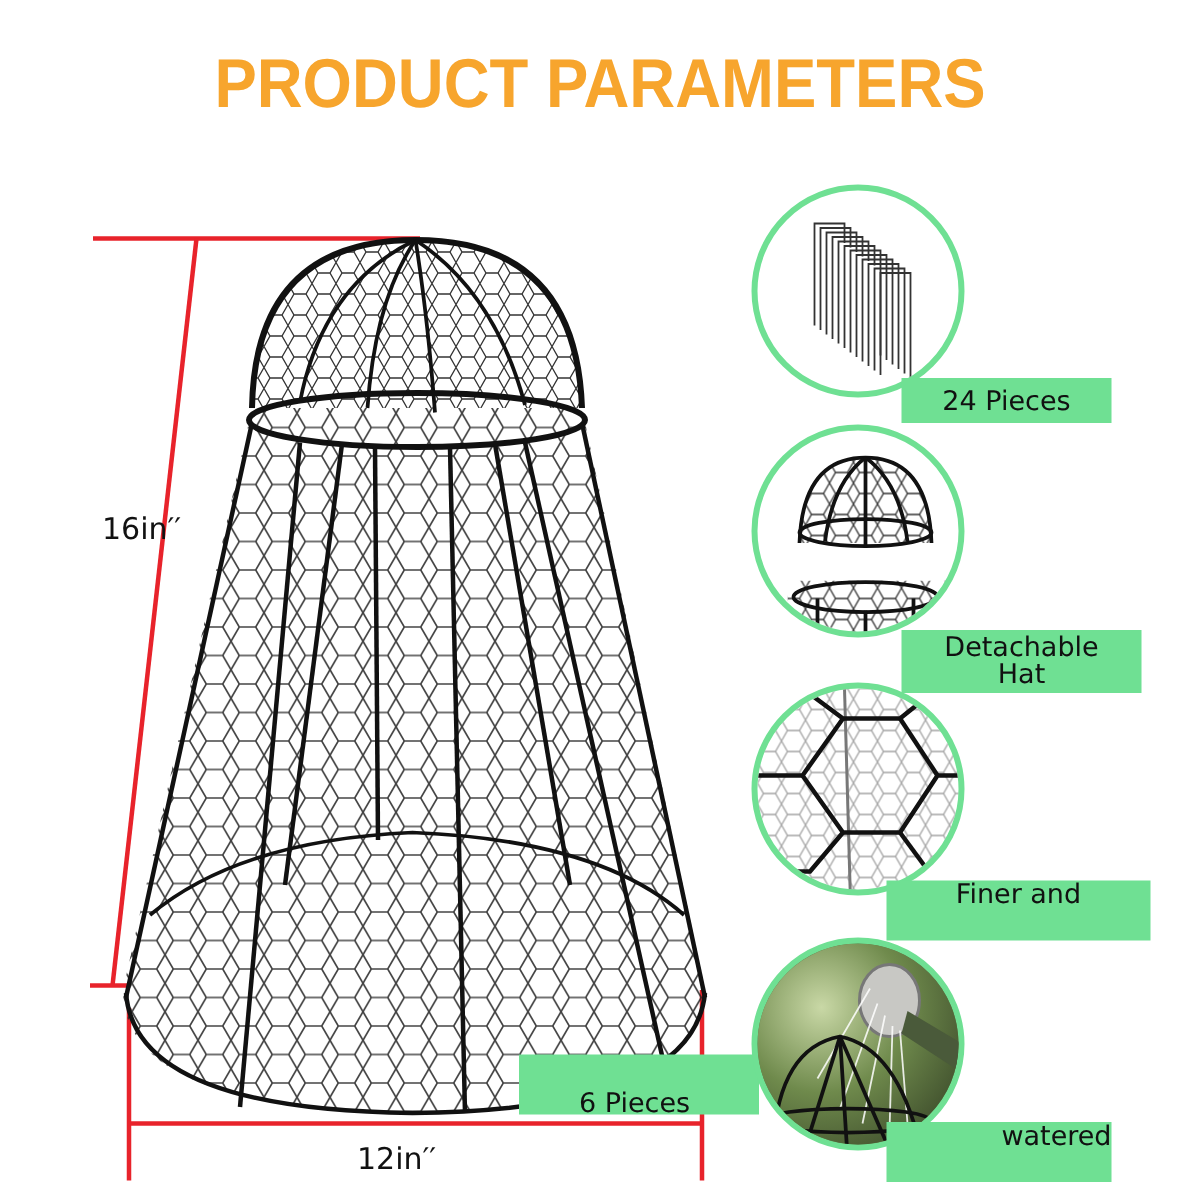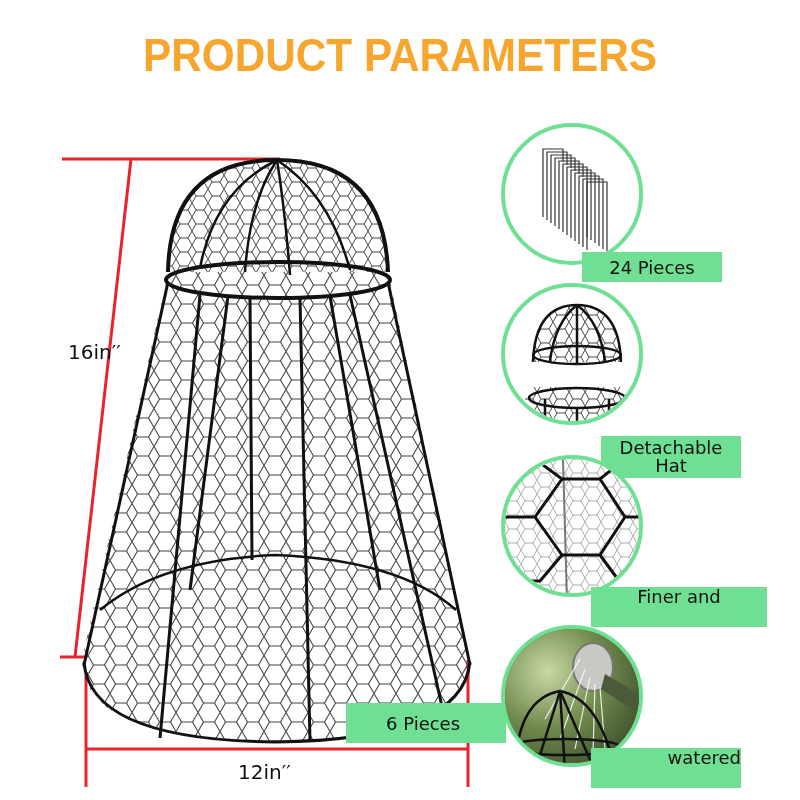--- a/index.html
+++ b/index.html
@@ -83,21 +83,21 @@
       <line x1="350" y1="295" x2="445" y2="720"></line>
       <line x1="228" y1="296" x2="190" y2="590"></line>
       <line x1="330" y1="296" x2="380" y2="590"></line>
     </g>
   </g>
 </svg>
 
 <div class="dim-label" style="left:68px; top:340px;">16in′′</div>
 <div class="dim-label" style="left:238px; top:760px;">12in′′</div>
 
-<div class="feature-label" style="left:346px; top:703px; width:160px; height:40px; padding-top:12px; padding-left:40px; text-align:left;">
+<div class="feature-label" style="left:346px; top:703px; width:160px; height:40px; padding-top:24px; padding-left:40px; text-align:left;">
   <span>6 Pieces</span>
 </div>
 
 <div class="feature-circle" style="left:501px; top:123px;">
   <svg width="142" height="142">
     <g stroke="#333" stroke-width="1.2" fill="none">
       <path d="M38 90 L38 22 L58 22 L58 35"></path>
       <path d="M42 93 L42 25 L62 25 L62 38"></path>
       <path d="M46 96 L46 28 L66 28 L66 41"></path>
       <path d="M50 99 L50 31 L70 31 L70 44"></path>
@@ -105,21 +105,21 @@
       <path d="M58 105 L58 37 L78 37 L78 50"></path>
       <path d="M62 108 L62 40 L82 40 L82 110"></path>
       <path d="M66 111 L66 43 L86 43 L86 113"></path>
       <path d="M70 114 L70 46 L90 46 L90 116"></path>
       <path d="M74 117 L74 49 L94 49 L94 119"></path>
       <path d="M78 120 L78 52 L98 52 L98 122"></path>
       <path d="M82 123 L82 55 L102 55 L102 125"></path>
     </g>
   </svg>
 </div>
-<div class="feature-label" style="left:582px; top:252px; width:140px; height:30px; padding-top:7px;">
+<div class="feature-label" style="left:601px; top:252px; width:140px; height:30px; padding-top:7px;">
   <span>24 Pieces</span>
 </div>
 
 <div class="feature-circle" style="left:501px; top:283px;">
   <svg width="142" height="142">
     <defs>
       <clipPath id="hatDome">
           <path d="M28 75 Q30 18 72 18 Q114 18 116 75 Z"></path>
         </clipPath>
       <clipPath id="hatRing">
@@ -136,21 +136,21 @@
     </g>
     <rect x="20" y="100" width="110" height="50" fill="url(#hexSmall)" clip-path="url(#hatRing)"></rect>
     <g stroke="#111" stroke-width="2.5" fill="none">
       <ellipse cx="72" cy="111" rx="48" ry="10"></ellipse>
       <line x1="40" y1="112" x2="40" y2="142"></line>
       <line x1="72" y1="120" x2="72" y2="142"></line>
       <line x1="104" y1="112" x2="104" y2="142"></line>
     </g>
   </svg>
 </div>
-<div class="feature-label" style="left:601px; top:420px; width:140px; height:42px; padding-top:3px;margin-top:16px;">
+<div class="feature-label" style="left:601px; top:420px; width:160px; height:42px; padding-top:3px;">
   <div>Detachable</div>
   <div>Hat</div>
 </div>
 
 <div class="feature-circle" style="left:501px; top:455px;">
   <svg width="142" height="142">
     <rect x="0" y="0" width="142" height="142" fill="url(#hexSmall)" opacity="0.45"></rect>
     <line x1="58" y1="0" x2="62" y2="142" stroke="#777" stroke-width="2"></line>
     <g stroke="#111" stroke-width="3" fill="none">
       <path d="M30 0 L57 20 L95 20 L120 0"></path>

